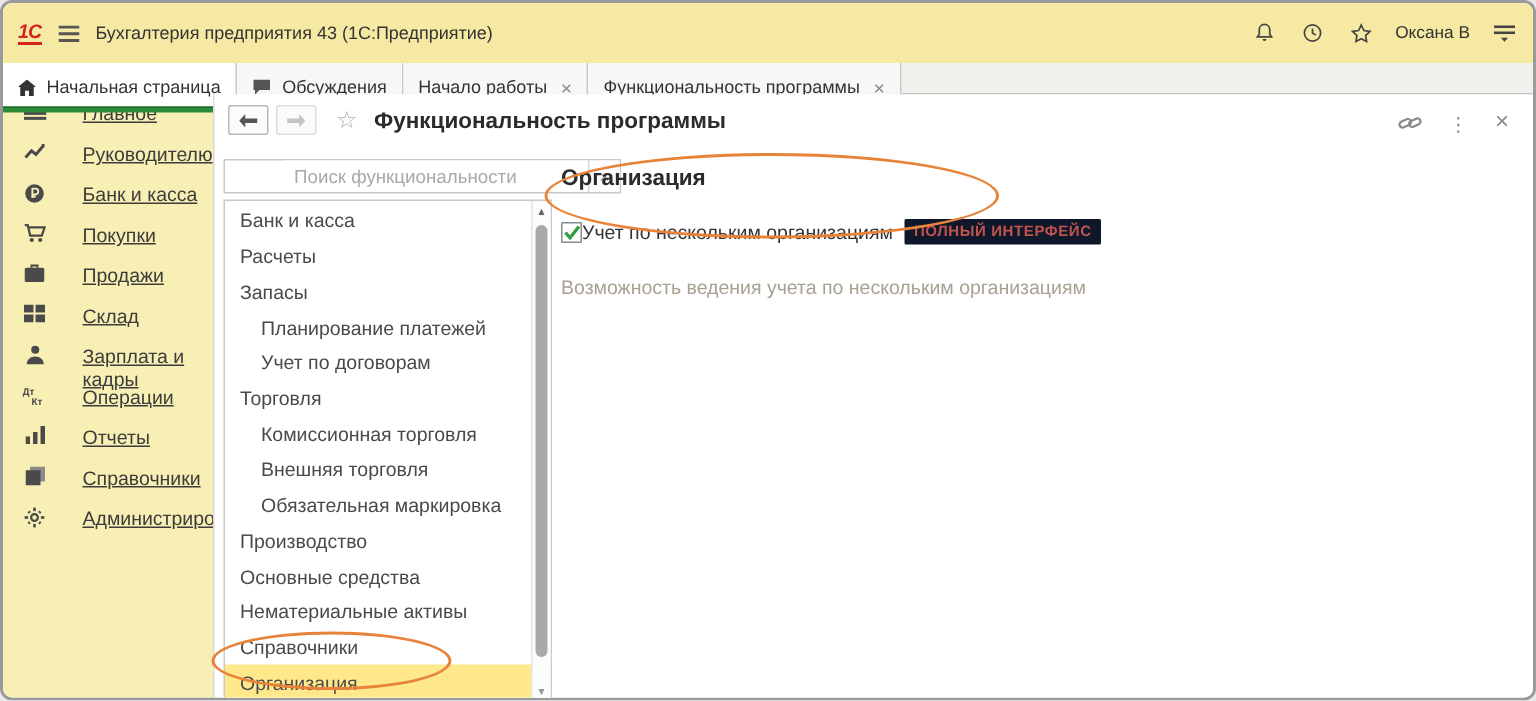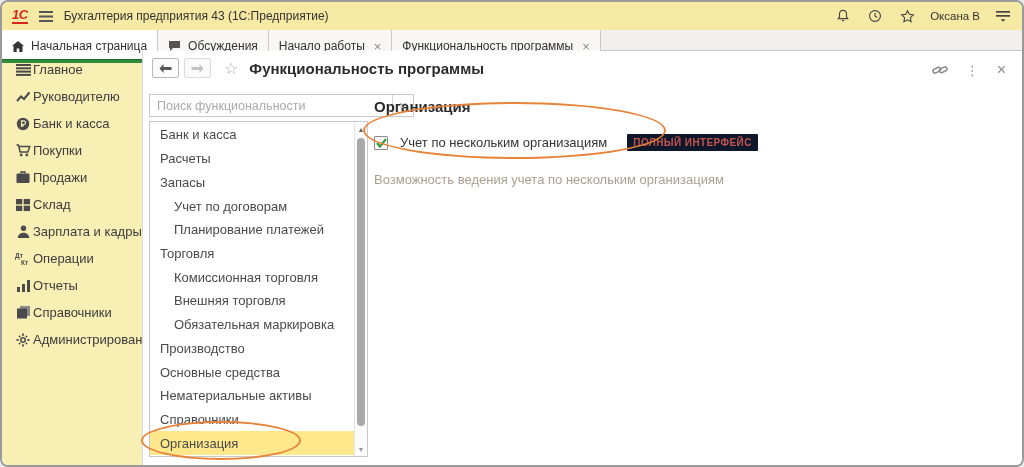--- a/index.html
+++ b/index.html
@@ -5,21 +5,21 @@
   * { box-sizing: border-box; margin: 0; padding: 0; }
   html,body { background:#e9e9e9; }
   body { font-family: "Liberation Sans", sans-serif; }
   .screen {
     position: relative; width: 1024px; height: 467px;
     background: #fff; border: 2px solid #9a9a9a; border-radius: 8px;
     overflow: hidden;
   }
   
   .titlebar {
-    height: 28px; background: #F6E9A3; display: flex; align-items: center;
+    height: 40px; background: #F6E9A3; display: flex; align-items: center;
     padding: 0 10px; gap: 9px; font-size: 12px; color: #333;
   }
   .logo-1c { font-weight: bold; font-style: italic; font-size: 13px; color: #D6241F; letter-spacing: -0.5px; border-bottom: 2px solid #D6241F; line-height: 1.05; }
   .tb-icon { display: inline-flex; align-items: center; justify-content: center; width: 18px; height: 18px; cursor: pointer; }
   .tb-right { margin-left: auto; display: flex; align-items: center; gap: 14px; }
   .tb-user { font-size: 11.5px; color: #333; cursor: pointer; }
   
   .tabbar {
     height: 21px; background: #F1F0ED; display: flex; align-items: stretch;
     border-bottom: 1px solid #C6C6C6; font-size: 12px; color: #333;
@@ -32,42 +32,42 @@
   .tab.active { background: #FFFFFF; }
   .tab.active::after {
     content: ""; position: absolute; left: 0; right: 0; bottom: -1px; height: 3px;
     background: #2E8B3A; border-top: 1px solid #1E6B2A;
   }
   .tab .tab-close { color: #888; font-size: 13px; margin-left: 2px; cursor: pointer; }
   
   .body { display: flex; height: 416px; }
   .sidebar { width: 140px; background: #F8EFB5; padding-top: 5px; flex: none; }
   .side-item {
-    height: 27px; display: flex; align-items: center; gap: 2px;
-    padding-left: 13px; font-size: 13px; color: #3C3C3C; cursor: pointer;
+    height: 27px; display: flex; gap: 24px;
+    padding-left: 13px; font-size: 13px; color: #3C3C3C; cursor: pointer; text-decoration: underline;
   }
   .side-item .ic { width: 16px; display: inline-flex; justify-content: center; color: #4A4A4A; flex: none; }
   .main { flex: 1; position: relative; background: #fff; border-left: 1px solid #D9D9D9; }
   
   .nav-row { position: absolute; top: 7px; left: 9px; display: flex; align-items: center; gap: 5px; }
   .nav-btn {
     width: 27px; height: 20px; border: 1px solid #B9B9B9; border-radius: 2px;
     background: #FBFBFB; display: inline-flex; align-items: center; justify-content: center; cursor: pointer;
   }
   .nav-btn.disabled { border-color: #DBDBDB; cursor: default; }
   .nav-star { font-size: 16px; color: #ADADAD; margin: 0 6px 0 8px; cursor: pointer; }
   .page-title { font-size: 15px; font-weight: bold; color: #2B2B2B; }
   .head-icons { position: absolute; top: 11px; right: 16px; display: flex; align-items: center; gap: 18px; color: #8A8A8A; }
   .head-icons span { cursor: pointer; }
   .dots { font-size: 13px; letter-spacing: 0; }
   .win-close { font-size: 16px; line-height: 1; }
   
   .search {
     position: absolute; top: 43px; left: 6px; width: 265px; height: 23px;
-    border: 1px solid #C9C9C9; display: flex; background: #fff;
+    border: 1px solid #C9C9C9; display: flex; background: #fff; padding-left: 39px;
   }
   .search input {
     flex: 1; border: 0; outline: none; padding: 0 7px; font-size: 12.5px;
     font-family: "Liberation Sans", sans-serif; color: #444;
   }
   .search input::placeholder { color: #A9A9A9; }
   .search .clear {
     width: 21px; border-left: 1px solid #D5D5D5; display: flex; align-items: center;
     justify-content: center; color: #909090; font-size: 12px; cursor: pointer; background: #FDFDFD;
   }
@@ -84,21 +84,21 @@
   .p-row.indent { padding-left: 24px; }
   .p-row.selected { background: #FFE88C; }
   
   .vscroll { width: 13px; border-left: 1px solid #E3E3E3; position: relative; background: #FCFCFC; flex: none; }
   .vs-up, .vs-down { position: absolute; left: 0; right: 0; height: 14px; display: flex; align-items: center; justify-content: center; font-size: 7px; color: #666; cursor: pointer; }
   .vs-up { top: 0; } .vs-down { bottom: 0; color: #999; }
   .vs-thumb { position: absolute; left: 2px; right: 2px; top: 16px; height: calc(100% - 46px); background: #A9A9A9; border-radius: 4px; cursor: pointer; }
   
   .section { position: absolute; left: 231px; top: 47px; right: 20px; }
   .sec-heading { font-size: 15px; font-weight: bold; color: #2B2B2B; margin-bottom: 19px; }
-  .feature-row { display: flex; align-items: center; gap: 12px; }
+  .feature-row { display: flex; align-items: center; gap: 0; }
   .checkbox {
     width: 14px; height: 14px; border: 1px solid #8A8A8A; border-radius: 1px;
     background: #fff; display: inline-flex; align-items: center; justify-content: center; cursor: pointer; flex: none;
   }
   .feature-label { font-size: 13px; color: #333; cursor: pointer; }
   .badge {
     margin-left: 8px; background: #0f172a; color: #C25450; font-size: 10px;
     font-weight: bold; padding: 3px 6px; border-radius: 1px; letter-spacing: 0.4px; white-space: nowrap;
   }
   .feature-desc { margin-top: 21px; font-size: 13px; color: #A8A193; }
@@ -344,22 +344,22 @@
       <div class="search">
         <input type="text" placeholder="Поиск функциональности" style="">
         <span class="clear">×</span>
       </div>
 
       <div class="panel">
         <div class="panel-list">
           <div class="p-row">Банк и касса</div>
           <div class="p-row">Расчеты</div>
           <div class="p-row">Запасы</div>
+          <div class="p-row indent">Планирование платежей</div>
           <div class="p-row indent">Учет по договорам</div>
-          <div class="p-row indent">Планирование платежей</div>
           <div class="p-row">Торговля</div>
           <div class="p-row indent">Комиссионная торговля</div>
           <div class="p-row indent">Внешняя торговля</div>
           <div class="p-row indent">Обязательная маркировка</div>
           <div class="p-row">Производство</div>
           <div class="p-row">Основные средства</div>
           <div class="p-row">Нематериальные активы</div>
           <div class="p-row">Справочники</div>
           <div class="p-row selected">Организация</div>
         </div>

